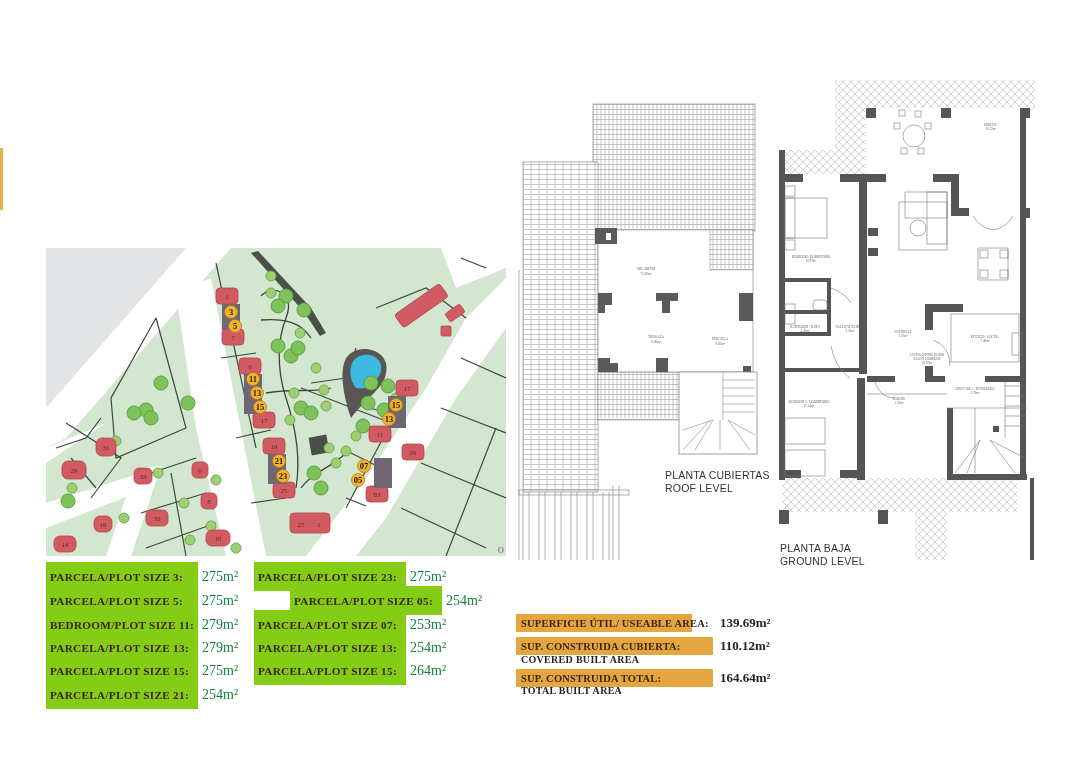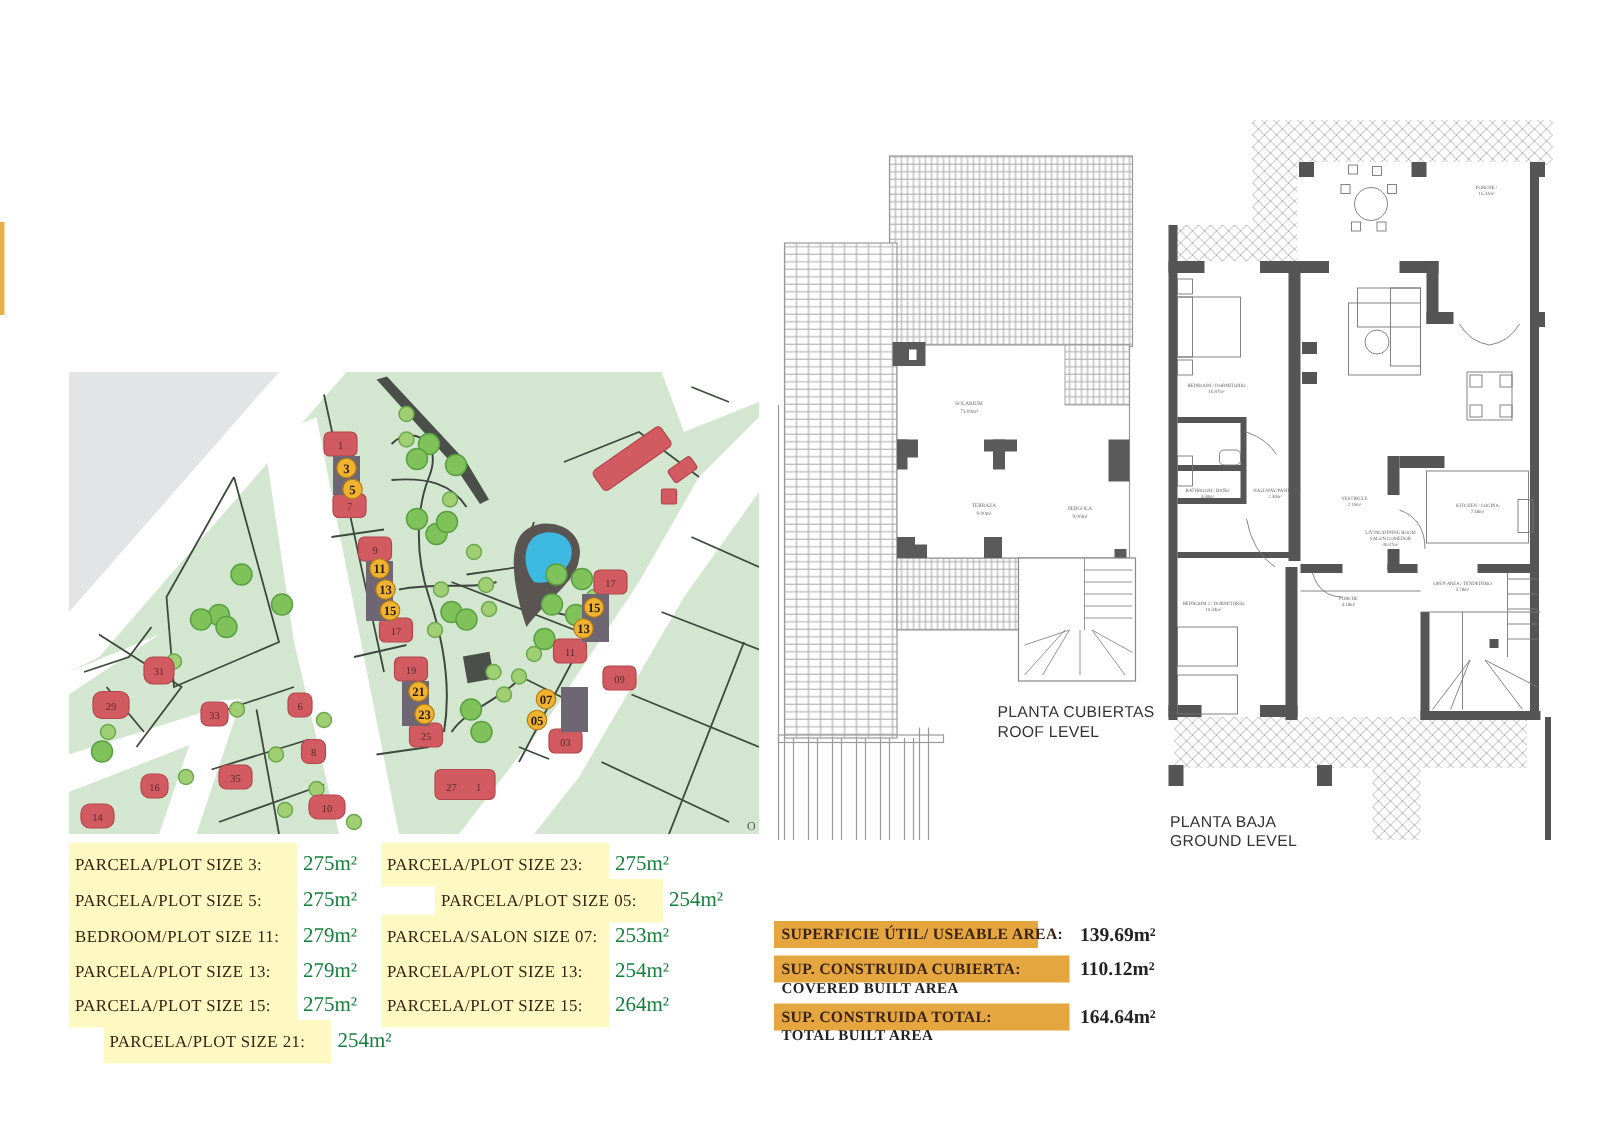--- a/index.html
+++ b/index.html
@@ -3,21 +3,21 @@
   <meta charset="utf-8">
   <style>
     html, body { margin: 0; padding: 0; background: #ffffff; }
     body { width: 1080px; height: 763px; position: relative; overflow: hidden; font-family: "Liberation Serif", serif; }
     .accent-bar { position: absolute; left: 0; top: 148px; width: 3px; height: 62px; background: #e8b04a; }
     .siteplan { position: absolute; left: 46px; top: 248px; width: 460px; height: 308px; }
     .roofplan { position: absolute; left: 515px; top: 100px; width: 250px; height: 460px; }
     .groundplan { position: absolute; left: 775px; top: 78px; width: 265px; height: 482px; }
     .plan-label { position: absolute; font-family: "Liberation Sans", sans-serif; font-size: 10.5px; color: #333; line-height: 13px; letter-spacing: 0.2px; }
     .plot-row { position: absolute; height: 19px; display: flex; align-items: center; }
-    .plot-chip { background: #fef9c3; height: 29px; display: flex; align-items: center; padding-left: 4px; box-sizing: border-box; font-family: "Liberation Serif", serif; font-weight: normal; font-size: 11.2px; color: #3a2312; letter-spacing: 0.3px; white-space: nowrap; }
+    .plot-chip { background: #84cc16; height: 29px; display: flex; align-items: center; padding-left: 4px; box-sizing: border-box; font-family: "Liberation Serif", serif; font-weight: bold; font-size: 11.2px; color: #3a2312; letter-spacing: 0.3px; white-space: nowrap; }
     .plot-val { font-family: "Liberation Serif", serif; font-weight: normal; font-size: 14px; color: #15803d; margin-left: 4px; white-space: nowrap; }
     .area-chip { position: absolute; background: #e5a63f; height: 18px; display: flex; align-items: center; padding-left: 5px; box-sizing: border-box; font-family: "Liberation Serif", serif; font-weight: bold; font-size: 10.5px; color: #3a2312; letter-spacing: 0.2px; white-space: nowrap; }
     .area-sub { position: absolute; font-family: "Liberation Serif", serif; font-weight: bold; font-size: 10px; color: #222; letter-spacing: 0.3px; white-space: nowrap; }
     .area-val { position: absolute; font-family: "Liberation Serif", serif; font-weight: bold; font-size: 13px; color: #222; white-space: nowrap; }
     svg text { font-family: "Liberation Serif", serif; }
   </style>
 </head>
 <body>
 
 <div class="accent-bar"></div>
@@ -443,35 +443,35 @@
   <div class="plot-val">279m²</div>
 </div>
 <div class="plot-row" style="left:46px; top:638px;">
   <div class="plot-chip" style="width:152px;">PARCELA/PLOT SIZE 13:</div>
   <div class="plot-val">279m²</div>
 </div>
 <div class="plot-row" style="left:46px; top:661px;">
   <div class="plot-chip" style="width:152px;">PARCELA/PLOT SIZE 15:</div>
   <div class="plot-val">275m²</div>
 </div>
-<div class="plot-row" style="left:46px; top:685px;margin-left:23px;">
+<div class="plot-row" style="left:46px; top:685px;">
   <div class="plot-chip" style="width:152px;">PARCELA/PLOT SIZE 21:</div>
   <div class="plot-val">254m²</div>
 </div>
 
 <div class="plot-row" style="left:254px; top:567px;">
   <div class="plot-chip" style="width:152px;">PARCELA/PLOT SIZE 23:</div>
   <div class="plot-val">275m²</div>
 </div>
 <div class="plot-row" style="left:254px; top:591px;margin-left:36px;">
   <div class="plot-chip" style="width:152px;">PARCELA/PLOT SIZE 05:</div>
   <div class="plot-val">254m²</div>
 </div>
 <div class="plot-row" style="left:254px; top:615px;">
-  <div class="plot-chip" style="width:152px;">PARCELA/SALON SIZE 07:</div>
+  <div class="plot-chip" style="width:152px;">PARCELA/PLOT SIZE 07:</div>
   <div class="plot-val">253m²</div>
 </div>
 <div class="plot-row" style="left:254px; top:638px;">
   <div class="plot-chip" style="width:152px;">PARCELA/PLOT SIZE 13:</div>
   <div class="plot-val">254m²</div>
 </div>
 <div class="plot-row" style="left:254px; top:661px;">
   <div class="plot-chip" style="width:152px;">PARCELA/PLOT SIZE 15:</div>
   <div class="plot-val">264m²</div>
 </div>

